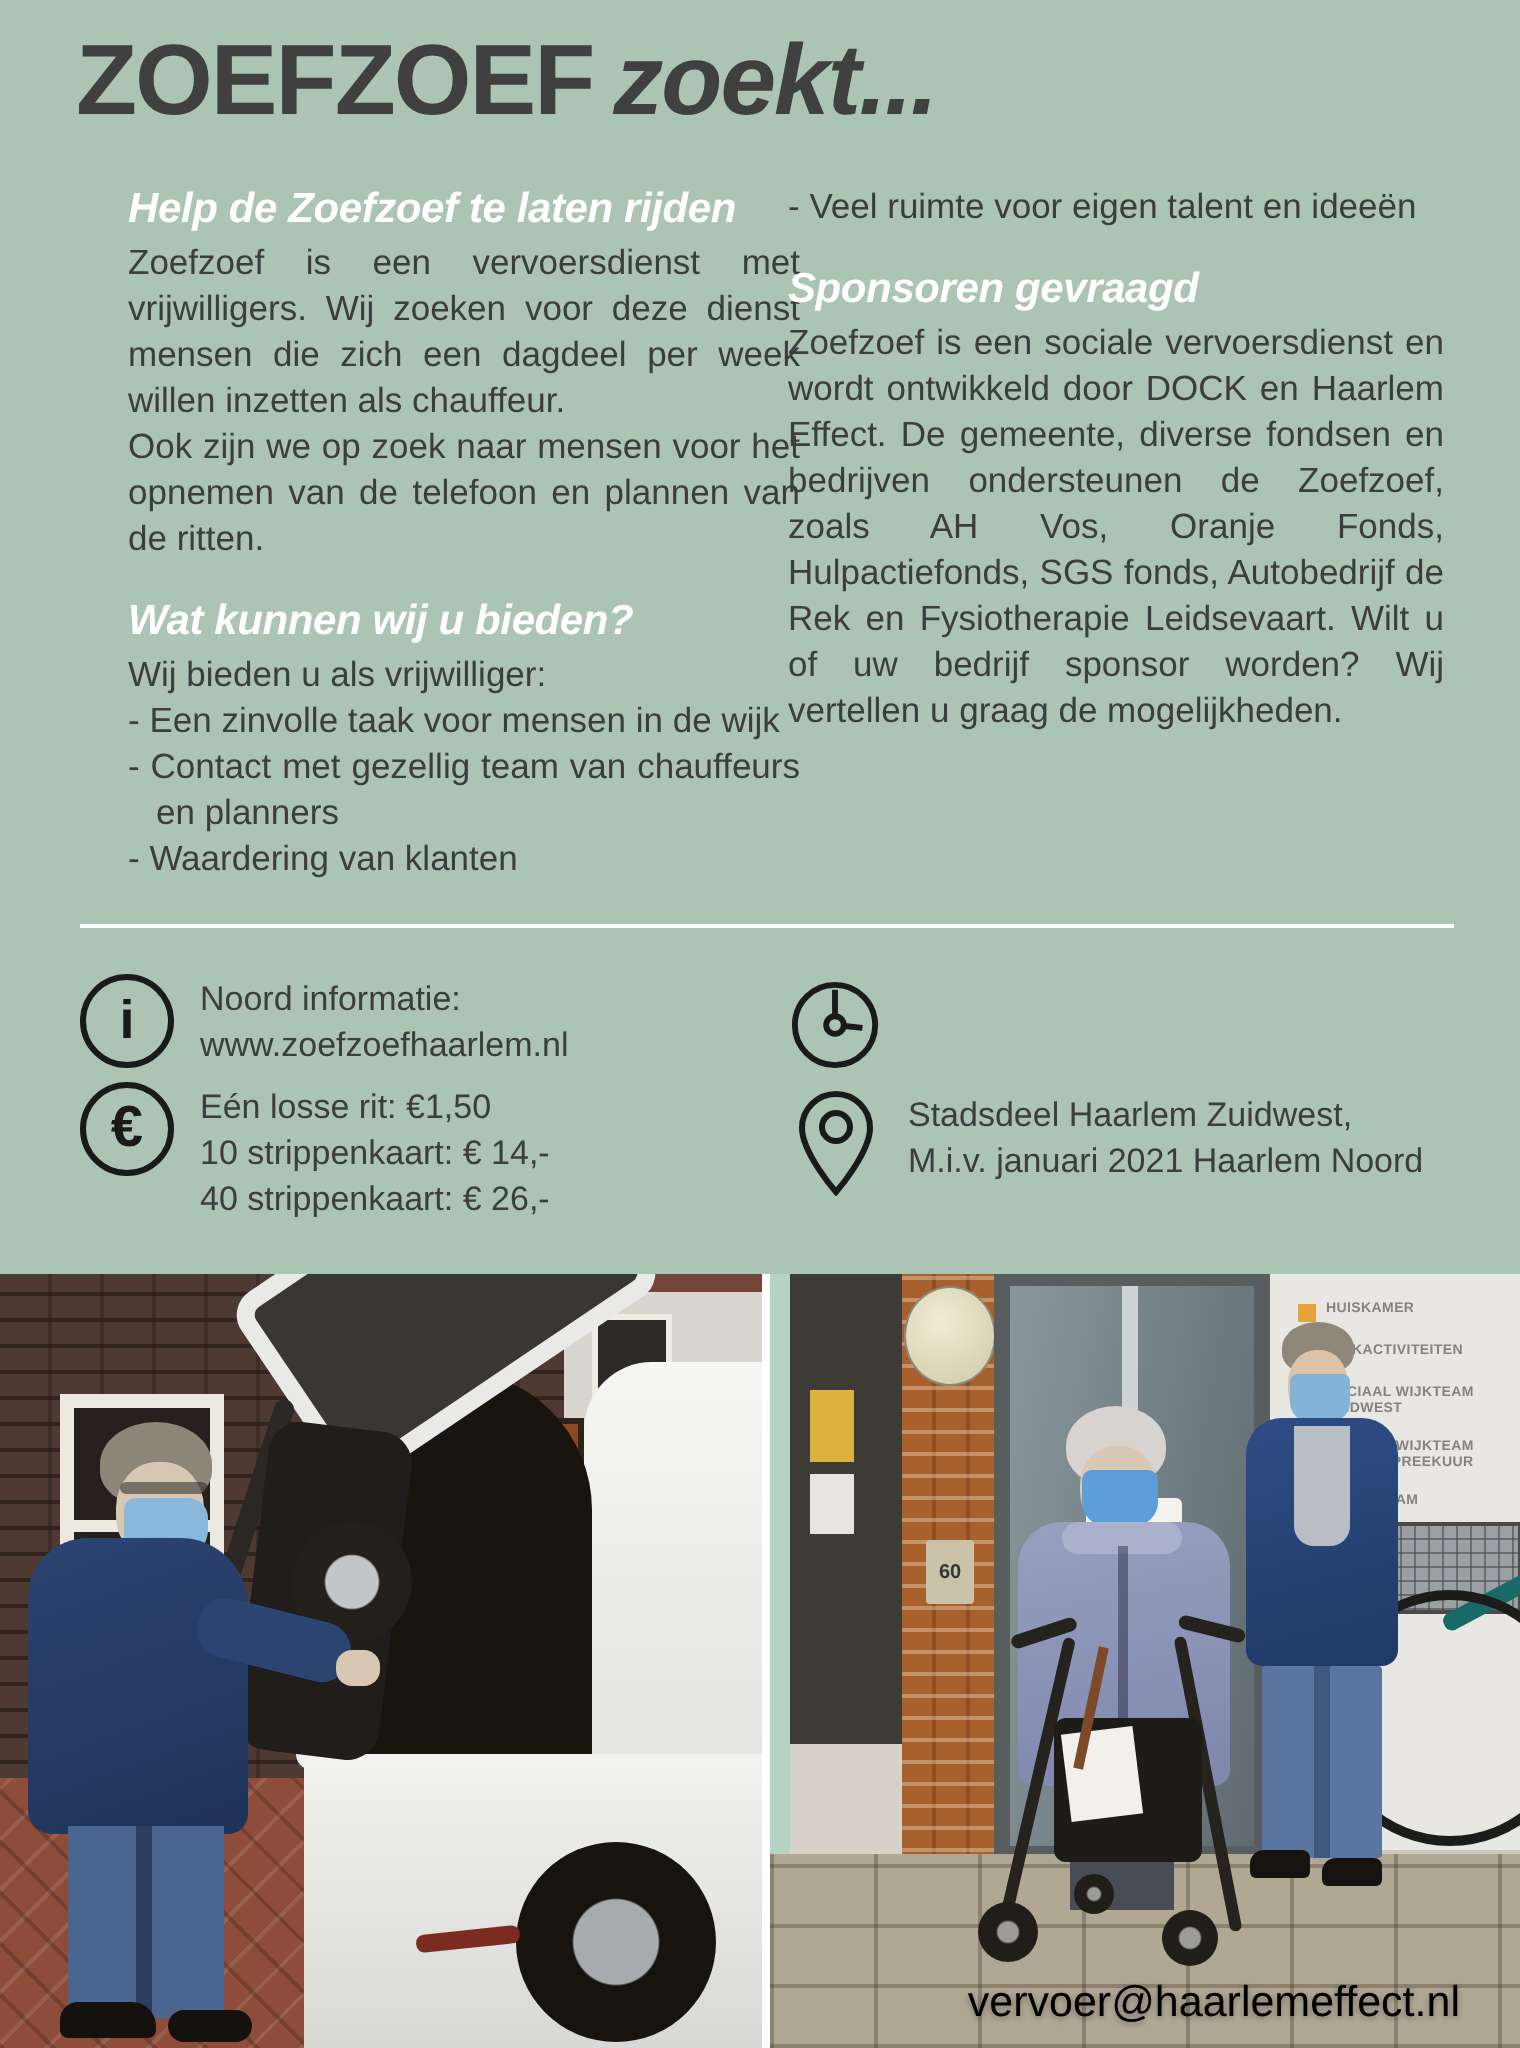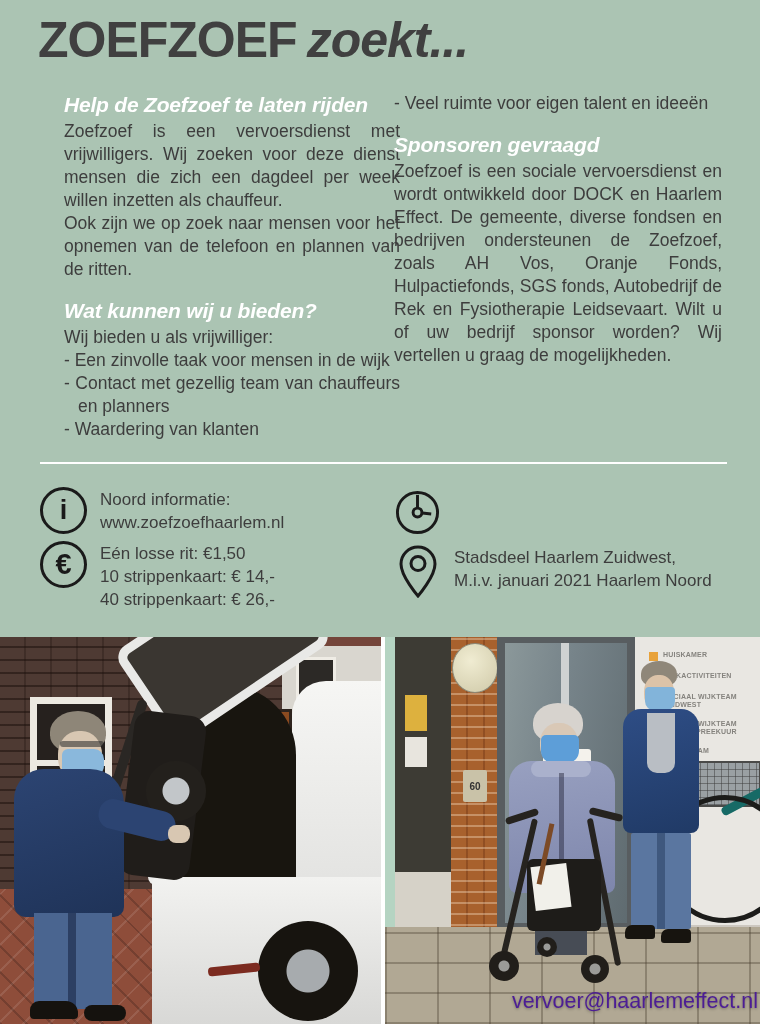--- a/index.html
+++ b/index.html
@@ -31,21 +31,21 @@
   .pin-wrap{flex:0 0 auto;width:47px;display:flex;justify-content:center;}
   
   .photo{position:absolute;top:637px;height:387px;overflow:hidden;}
   .photo-left{left:0;width:381px;background:#503c34;}
   .photo-right{left:385px;width:375px;background:#ccc7bf;}
   .photo-gap{position:absolute;top:637px;left:381px;width:4px;height:387px;background:#ffffff;}
   .abs{position:absolute;}
   .sign-row{display:flex;gap:5px;align-items:flex-start;margin-bottom:11px;}
   .sign-sq{flex:0 0 auto;width:9px;height:9px;margin-top:1px;}
   .sign-label{font-size:7px;line-height:8px;font-weight:bold;color:#85837e;letter-spacing:.2px;width:80px;}
-  .email-overlay{position:absolute;right:2px;bottom:11px;color:#4c1d95;font-size:21.5px;line-height:24px;text-shadow:0 1px 3px rgba(0,0,0,.35);}
+  .email-overlay{position:absolute;right:30px;bottom:11px;color:#000000;font-size:21.5px;line-height:24px;text-shadow:0 1px 3px rgba(0,0,0,.35);}
   .num-plate{display:flex;align-items:center;justify-content:center;font-size:10px;font-weight:bold;color:#333;}
 </style>
 </head>
 <body>
 
 <div class="page">
 
   <h1 class="title"><span class="brand">ZOEFZOEF</span><span class="suffix">zoekt...</span></h1>
 
   <div class="col col-left">

